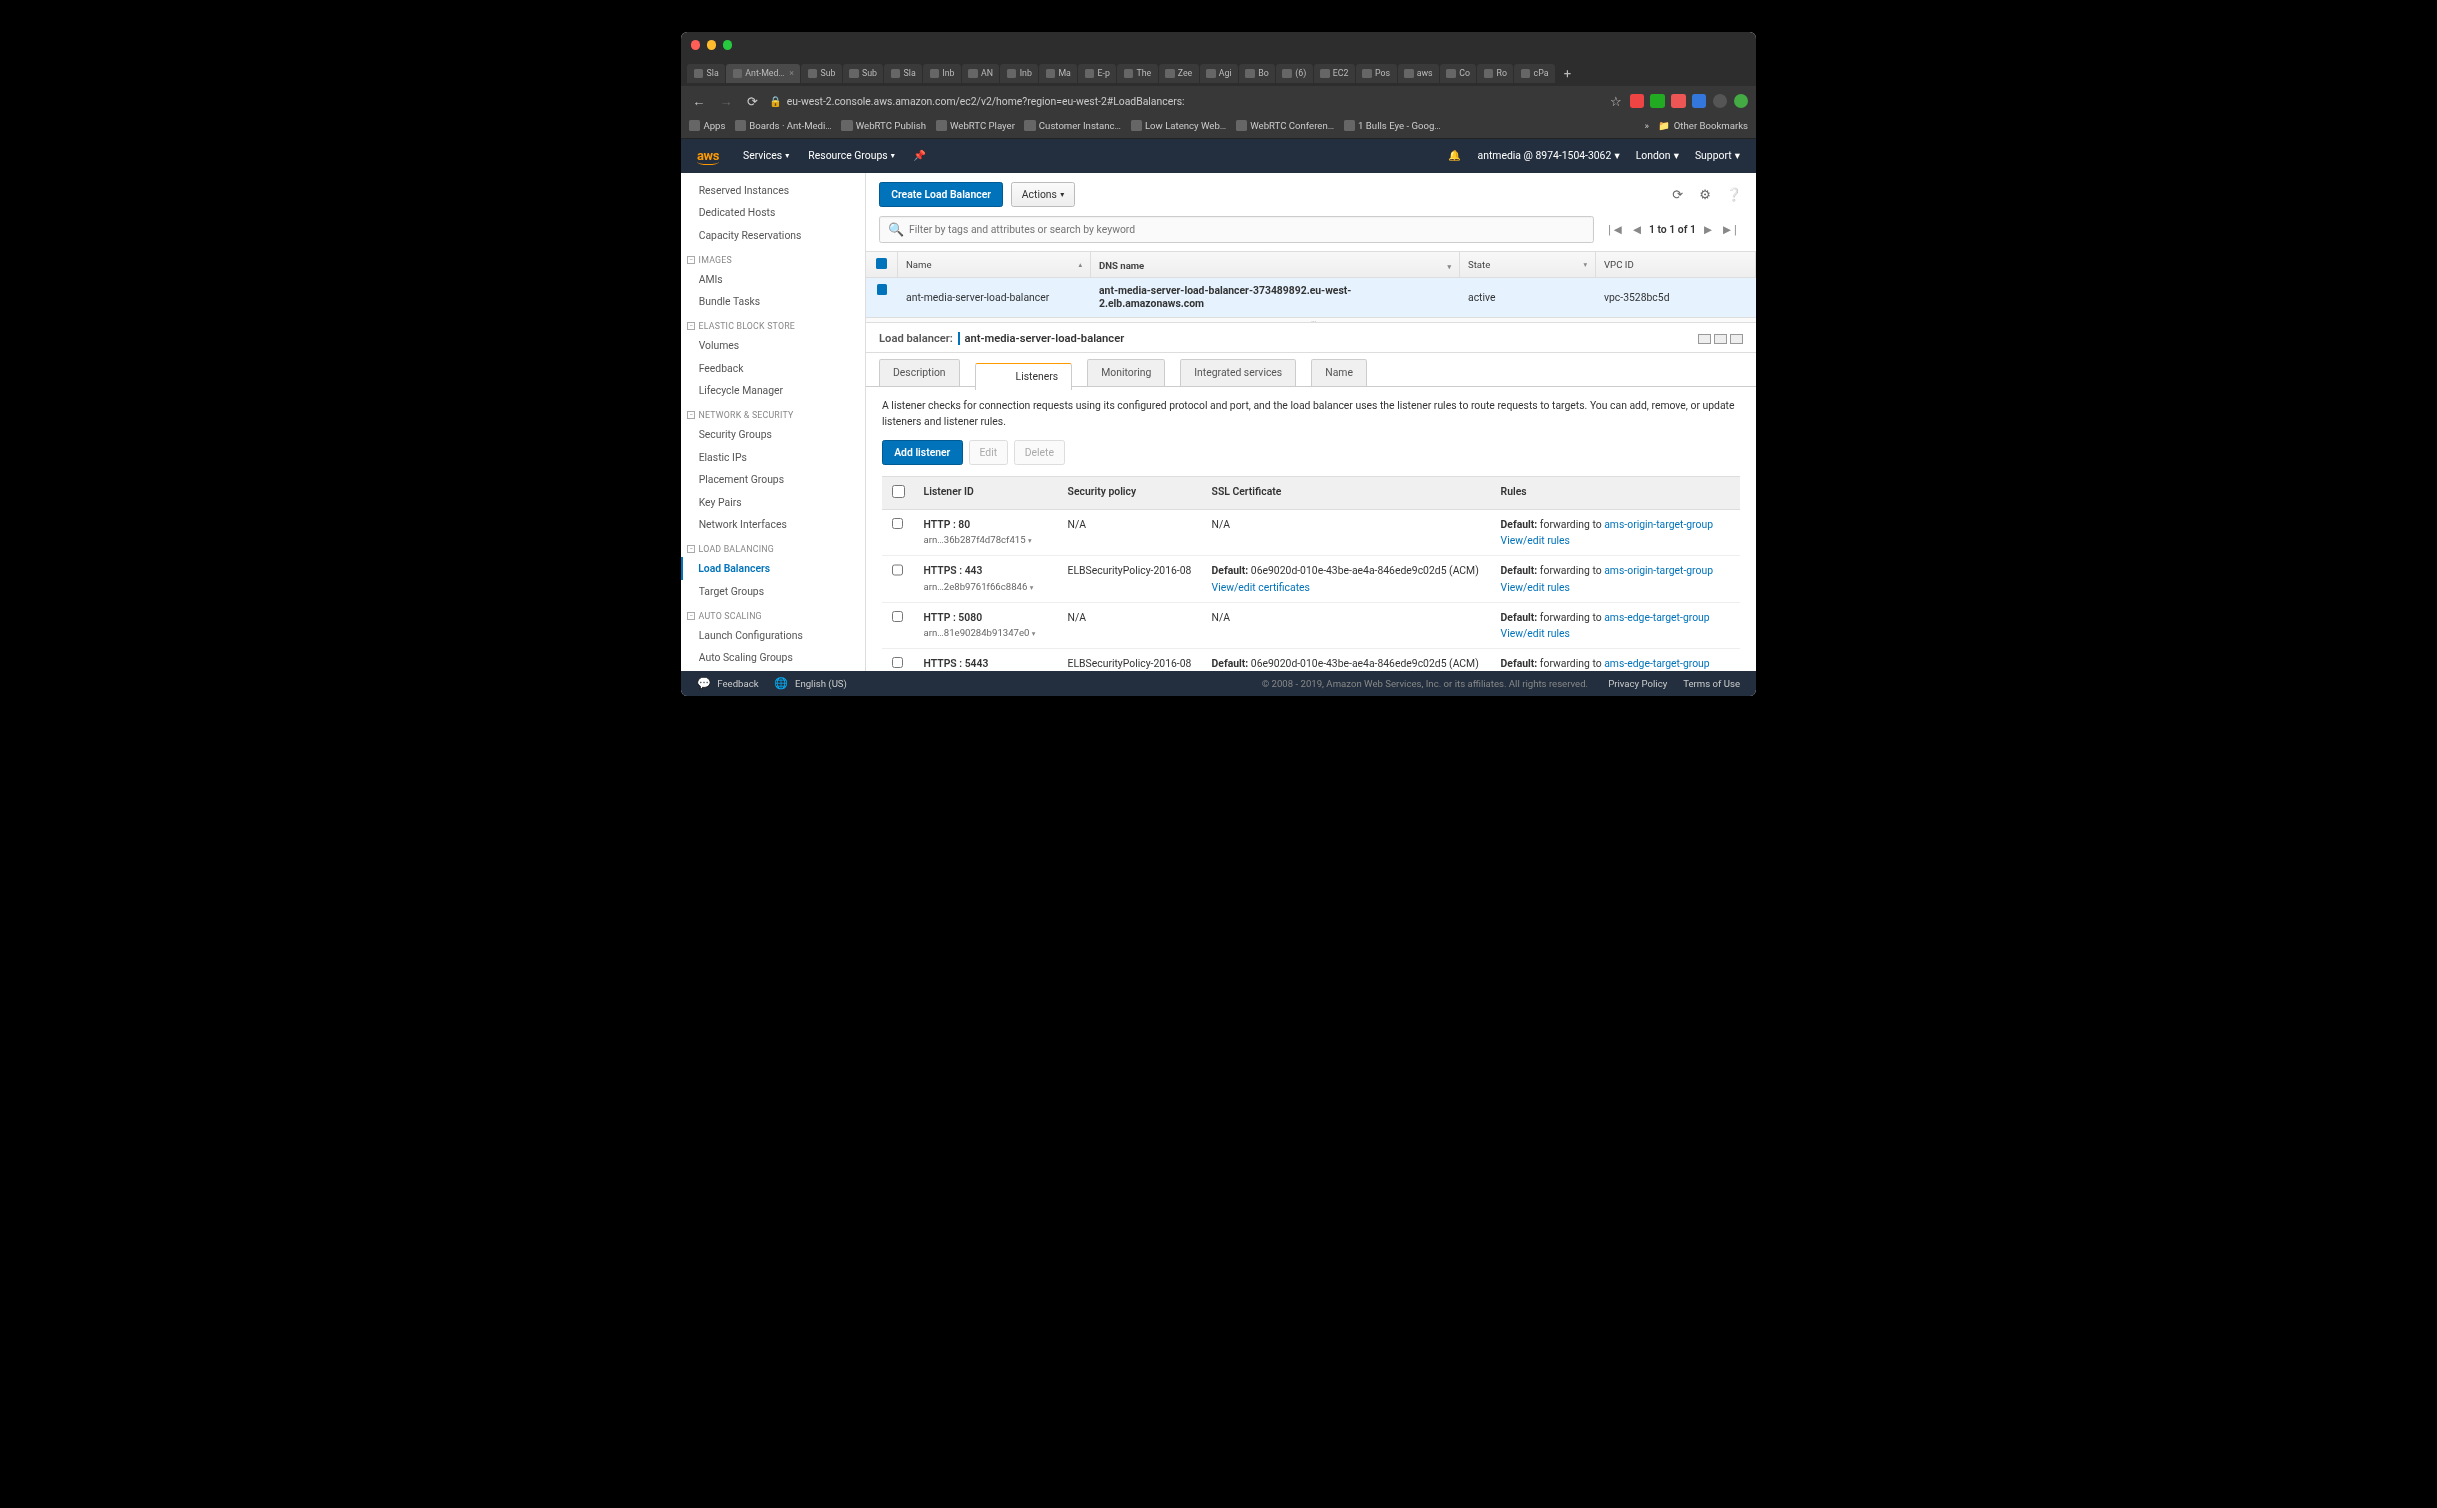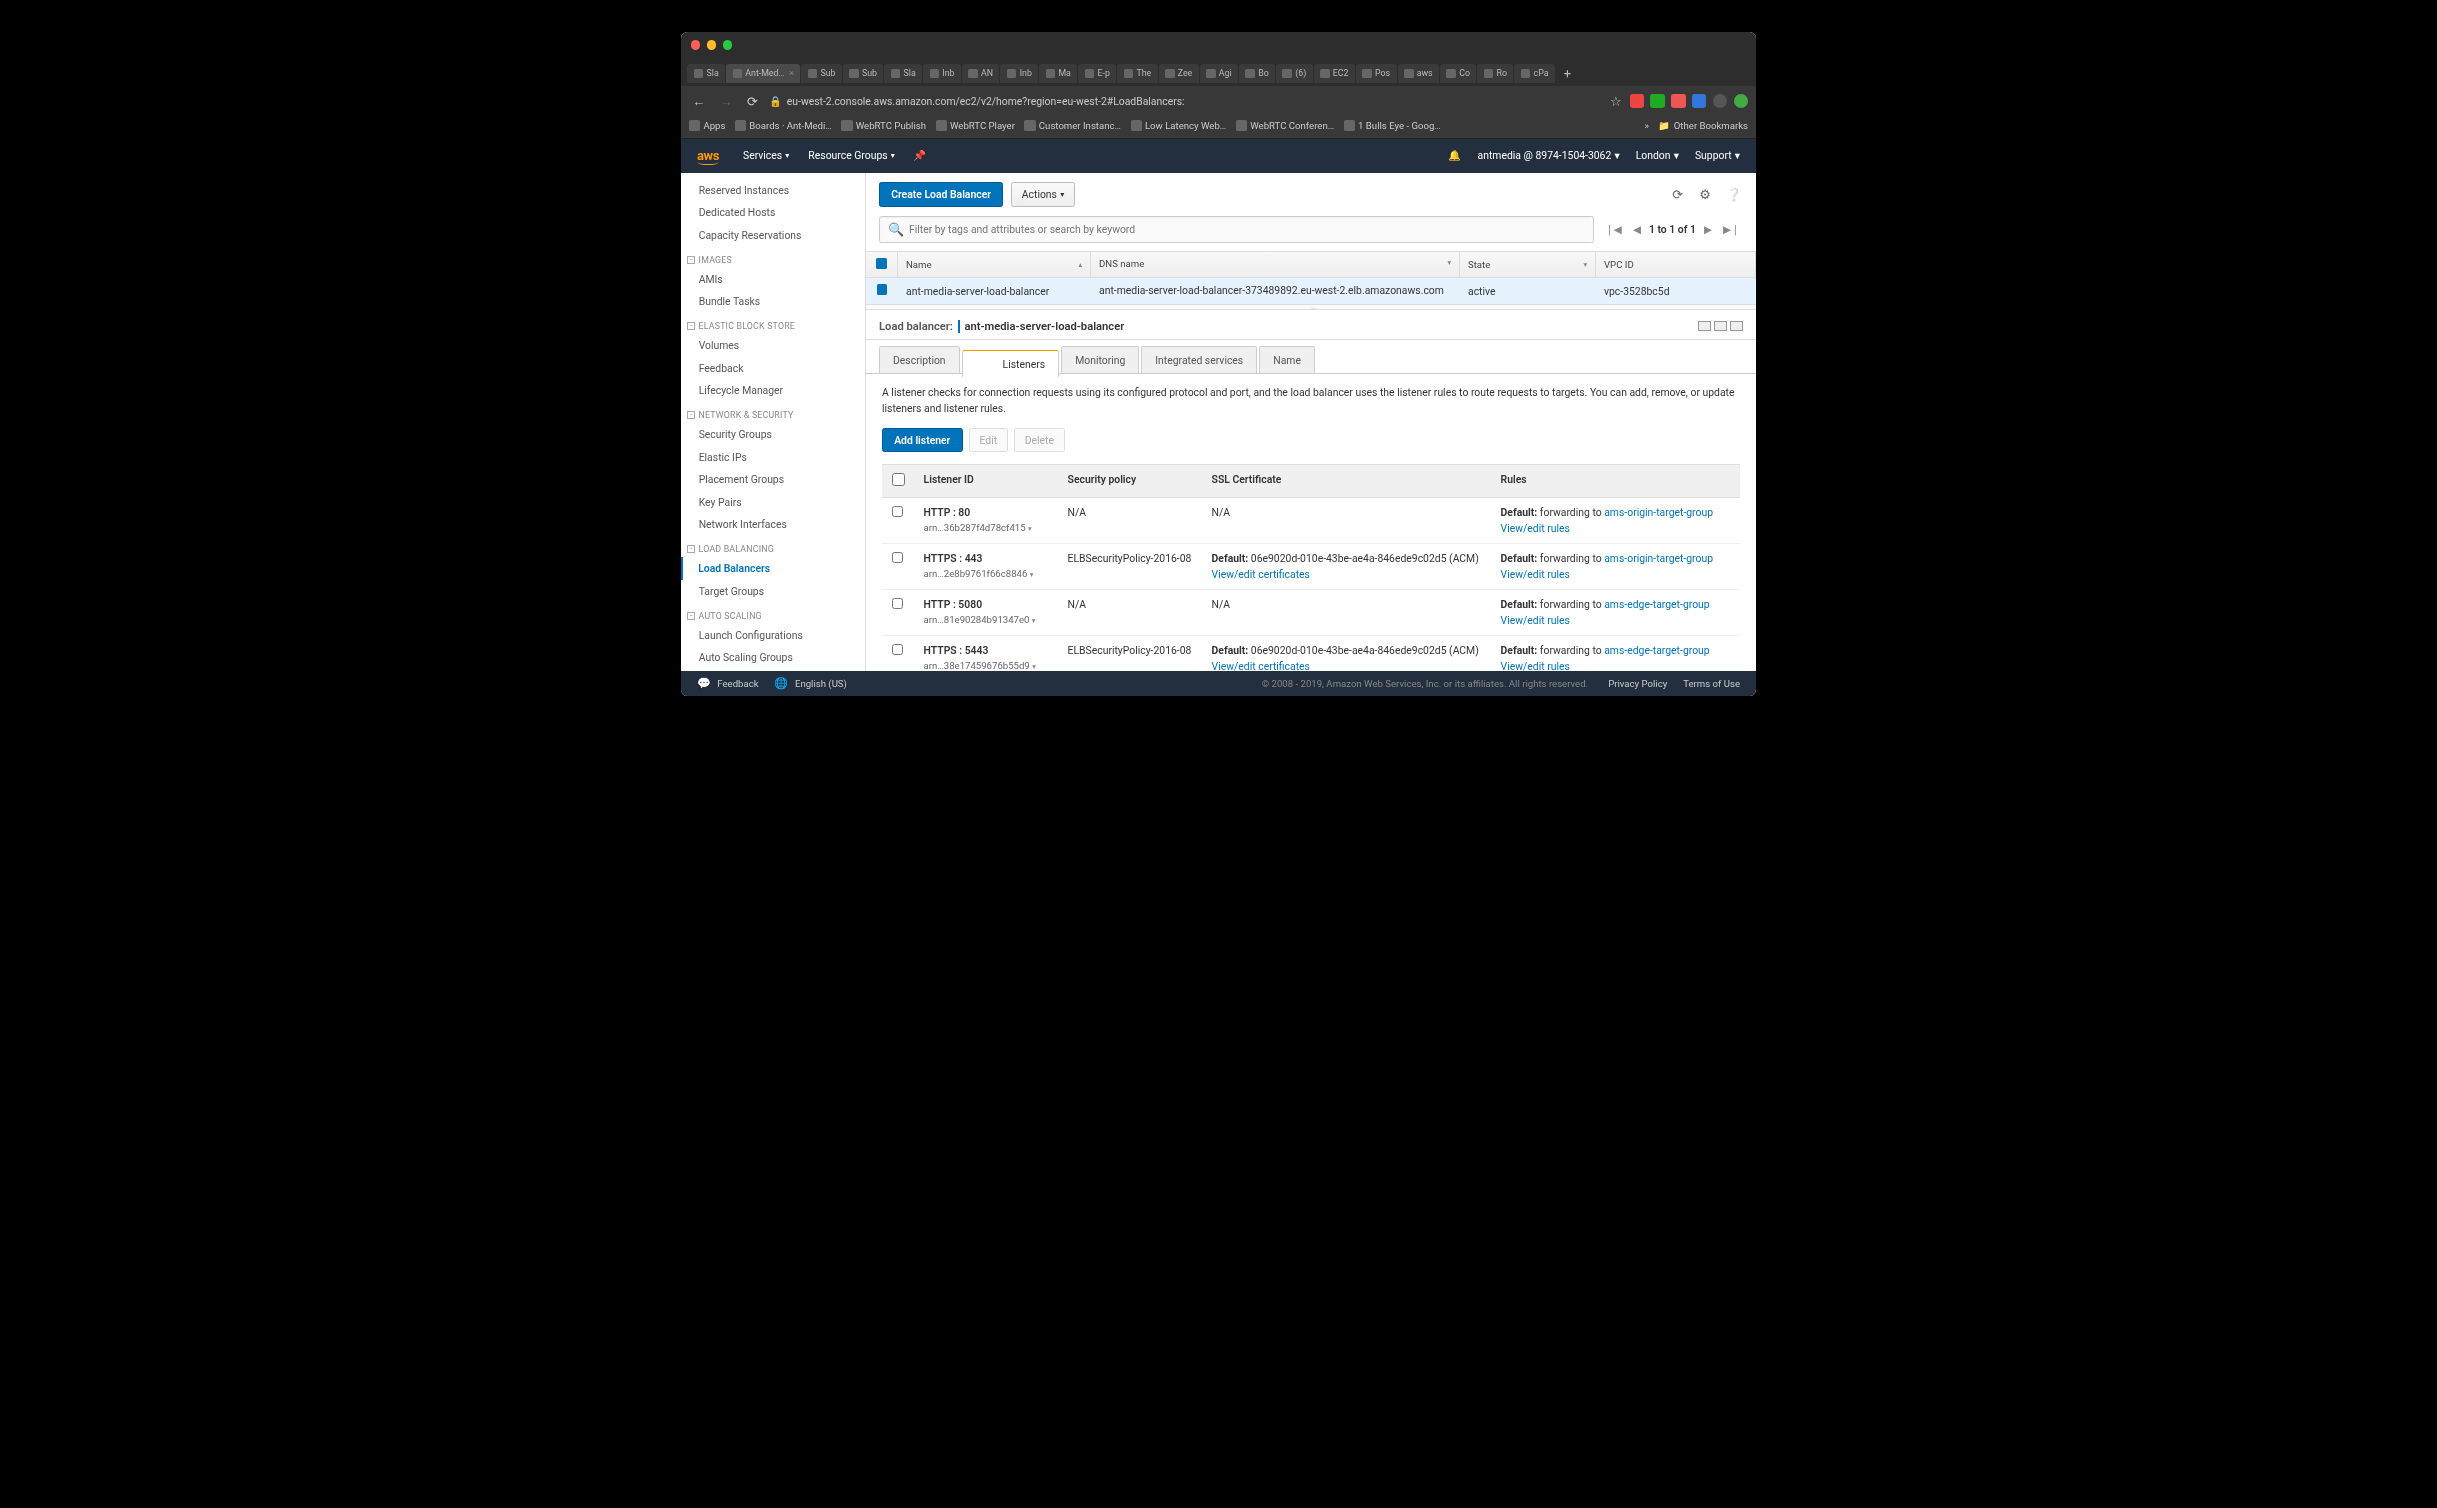--- a/index.html
+++ b/index.html
@@ -62,37 +62,37 @@
 .pager .pg { cursor: pointer; padding: 1.6px 3.2px; }
 .pager .pgtxt { color: #333; font-weight: 600; }
 
 .lbtable { border-top: 0.8px solid #ddd; }
 .lbtable .hdr { display: flex; background: linear-gradient(#f8f8f8,#eee); border-bottom: 0.8px solid #ddd; font-size: 9.6px; color: #444; }
 .lbtable .hdr > div { padding: 6.4px 8px; border-right: 0.8px solid #ddd; }
 .lbtable .row { display: flex; font-size: 10.4px; color: #333; background: #e6f3ff; border-bottom: 0.8px solid #ddd; }
 .lbtable .row > div { padding: 6.4px 8px; }
 .col-chk { width: 32px; text-align: center; }
 .col-name { width: 193px; display:flex; align-items:center; gap:3.2px; }
-.col-dns { width: 369px; display:flex; align-items:flex-start; gap:3.2px; }
+.col-dns { width: 369px; display:flex; align-items:flex-end; gap:3.2px;font-weight:bold; }
 .col-state { width: 136px; display:flex; align-items:center; gap:3.2px; }
 .col-vpc { flex: 1; display:flex; align-items:center; gap:3.2px;}
 .chkbox { width: 10.4px; height: 10.4px; background: #0073bb; border-radius: 1.6px; display: inline-block; }
 .sortico { font-size: 7.2px; color:#888; margin-left:auto; }
 
 .divider { height: 4.8px; background: #fafafa; border-bottom: 0.8px solid #ddd; position: relative; }
 .divider::after { content:"…"; position:absolute; left:50%; top:-3.2px; color:#bbb; font-size:8px; letter-spacing:1.6px; }
 
 .detail-hdr { padding: 9.6px 13px 6.4px; display: flex; align-items: center; border-bottom: 0.8px solid #ddd; }
 .detail-hdr .lbl { color: #555; font-size: 11.2px; font-weight: 600; }
 .detail-hdr .val { color: #333; font-size: 11.2px; font-weight: 600; margin-left: 4.8px; border-left: 2.4px solid #0073bb; padding-left: 4.8px; }
 .detail-hdr .viewicons { margin-left: auto; display: flex; gap: 3.2px; }
 .detail-hdr .viewicons span { width: 13px; height: 9.6px; border: 0.8px solid #999; background: #eee; cursor: pointer; }
 
 .tabs { display: flex; padding: 0 13px; border-bottom: 0.8px solid #ccc; margin-top: 6.4px; }
-.tabs .tab { padding: 6.4px 13px; font-size: 10.4px; color: #555; background: #f0f0f0; border: 0.8px solid #ccc; border-bottom: none; margin-right: 2px; border-radius: 2.4px 2.4px 0 0; cursor: pointer; }
+.tabs .tab { padding: 6.4px 13px; font-size: 10.4px; color: #555; background: #f0f0f0; border: 0.8px solid #ccc; border-bottom: none; margin-right: 15px; border-radius: 2.4px 2.4px 0 0; cursor: pointer; }
 .tabs .tab.active { background: #fff; border-top: 1.6px solid #f90; color: #333; position: relative; top: 4px; padding-left: 40px; }
 
 .tabbody { padding: 11.2px 16px; font-size: 10.4px; color: #333; overflow-y: auto; flex: 1; }
 .desc { margin-bottom: 11.2px; line-height: 1.5; }
 .listener-actions { display: flex; gap: 6.4px; margin-bottom: 11.2px; }
 
 .listener-tbl .lhdr { display: flex; background: #f0f0f0; border-top: 0.8px solid #ddd; border-bottom: 0.8px solid #ddd; font-weight: 600; font-size: 10.4px; color: #333; }
 .listener-tbl .lhdr > div, .listener-tbl .lrow > div { padding: 8px 9.6px; }
 .lcol-chk { width: 32px; }
 .lcol-id { width: 144px; }

